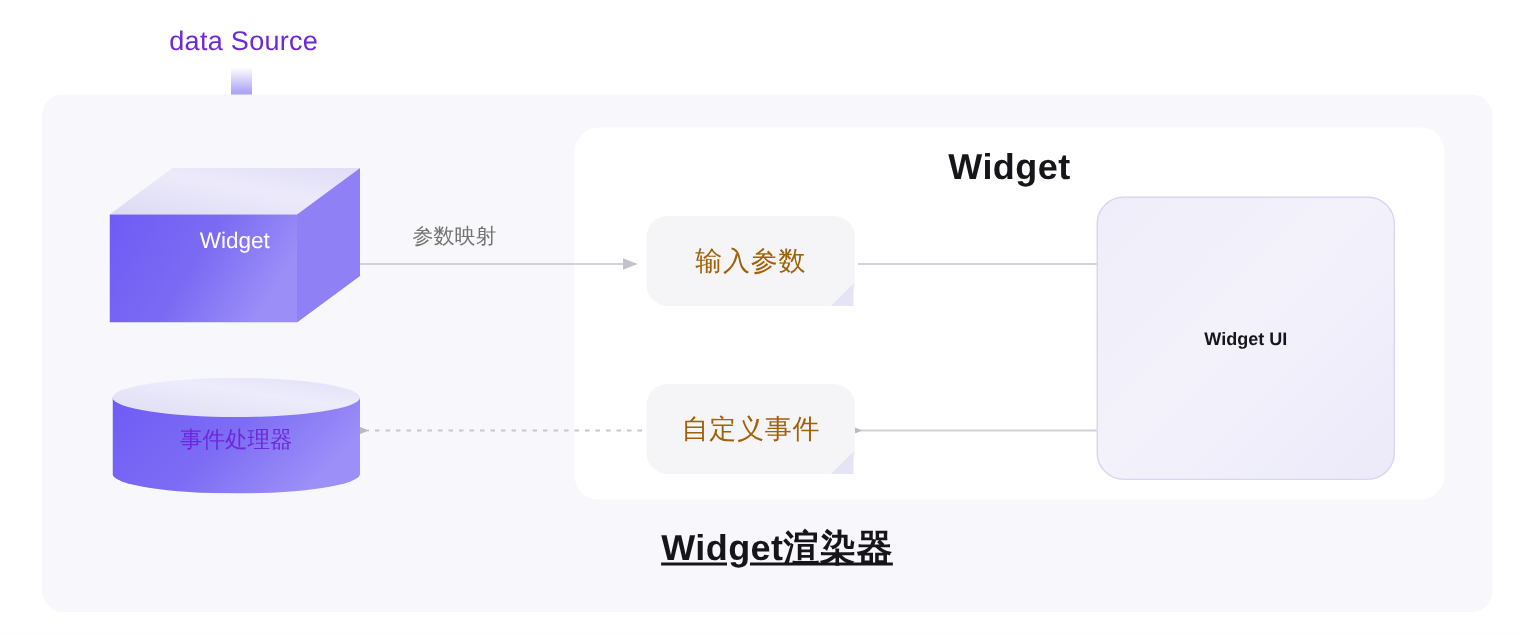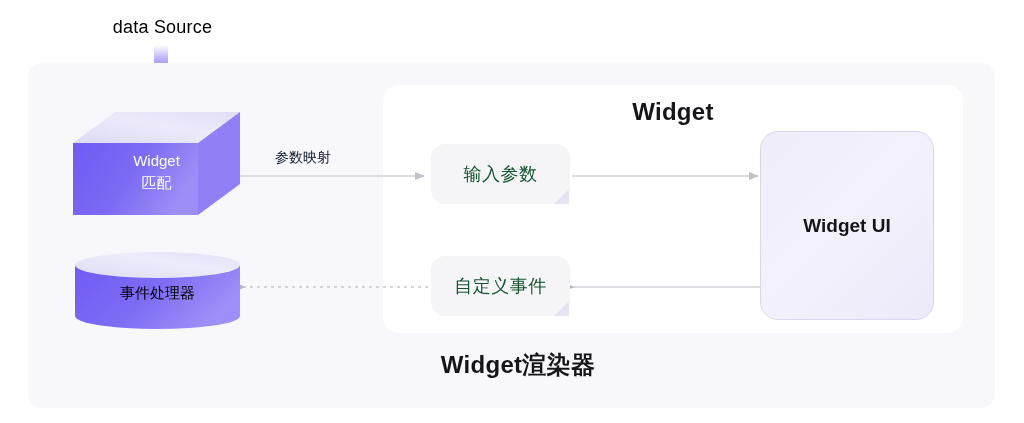--- a/index.html
+++ b/index.html
@@ -20,21 +20,21 @@
   }
 
   
   #source-label {
     position: absolute;
     left: 60px;
     top: 17px;
     width: 205px;
     text-align: center;
     font-size: 18px;
-    color: #000000;
+    color: #6d28d9;
     letter-spacing: .2px;
     white-space: nowrap;
   }
   #source-arrow {
     position: absolute;
     left: 137px;
     top: 45px;
     width: 48px;
     height: 68px;
   }
@@ -76,20 +76,21 @@
   #renderer-caption {
     position: absolute;
     left: 378px;
     top: 349px;
     width: 280px;
     text-align: center;
     font-size: 24px;
     font-weight: bold;
     color: #15151a;
     letter-spacing: .3px;
+    text-decoration: underline;
   }
 
   
   #cube-node {
     position: absolute;
     left: 73px;
     top: 112px;
     width: 167px;
     height: 103px;
   }
@@ -112,35 +113,35 @@
     top: 252px;
     width: 165px;
     height: 77px;
   }
   #cylinder-node .cyl-label {
     position: absolute;
     left: 0;
     top: 32px;
     width: 165px;
     text-align: center;
-    color: #000000;
+    color: #6d28d9;
     font-size: 15px;
     pointer-events: none;
   }
 
   
   .bubble {
     position: absolute;
     background: #f5f5f8;
     border-radius: 14px;
     display: flex;
     align-items: center;
     justify-content: center;
     font-size: 18px;
-    color: #14532d;
+    color: #a16207;
     letter-spacing: .5px;
   }
   .bubble .tail {
     position: absolute;
     right: 0px;
     bottom: -1px;
     width: 18px;
     height: 18px;
     overflow: hidden;
   }
@@ -164,41 +165,41 @@
   #custom-event-box {
     left: 431px;
     top: 256px;
     width: 139px;
     height: 60px;
   }
 
   
   #widget-ui-box {
     position: absolute;
-    left: 760px;
+    left: 731px;
     top: 131px;
-    width: 174px;
+    width: 199px;
     height: 189px;
     border: 1px solid #d9d7ef;
     border-radius: 18px;
     background: linear-gradient(135deg, #eeedf9 0%, #f3f2fb 45%, #eceafa 100%);
     display: flex;
     align-items: center;
     justify-content: center;
-    font-size: 19px;
+    font-size: 12px;
     font-weight: bold;
     color: #15151a;
     box-sizing: border-box;
   }
 
   
   .edge-label {
     position: absolute;
     font-size: 14px;
-    color: #0f172a;
+    color: #737373;
     white-space: nowrap;
     text-align: center;
   }
   #label-param-mapping { left: 243px; top: 149px; width: 120px; }
   #label-ref-param     { left: 615px; top: 149px; width: 120px; }
   #label-listen-event  { left: 243px; top: 253px; width: 120px; }
   #label-send-event    { left: 615px; top: 253px; width: 120px; }
 
   
   #edges {
@@ -271,21 +272,20 @@
       </defs>
 
       <polygon points="42,0 167,0 125,31 0,31" fill="url(#gradCubeTop)"></polygon>
 
       <rect x="0" y="31" width="125" height="72" fill="url(#gradCubeFront)"></rect>
 
       <polygon points="125,31 167,0 167,72 125,103" fill="#8f80f6"></polygon>
     </svg>
     <div class="cube-label">
       <div>Widget</div>
-      <div>匹配</div>
     </div>
   </div>
 
   <div id="cylinder-node">
     <svg width="165" height="77" viewBox="0 0 165 77">
       <defs>
         <linearGradient id="gradCylBody" x1="0" y1="0" x2="1" y2="0.4">
           <stop offset="0%" stop-color="#6f5bf5"></stop>
           <stop offset="55%" stop-color="#7d6df4"></stop>
           <stop offset="100%" stop-color="#9c8ff7"></stop>

